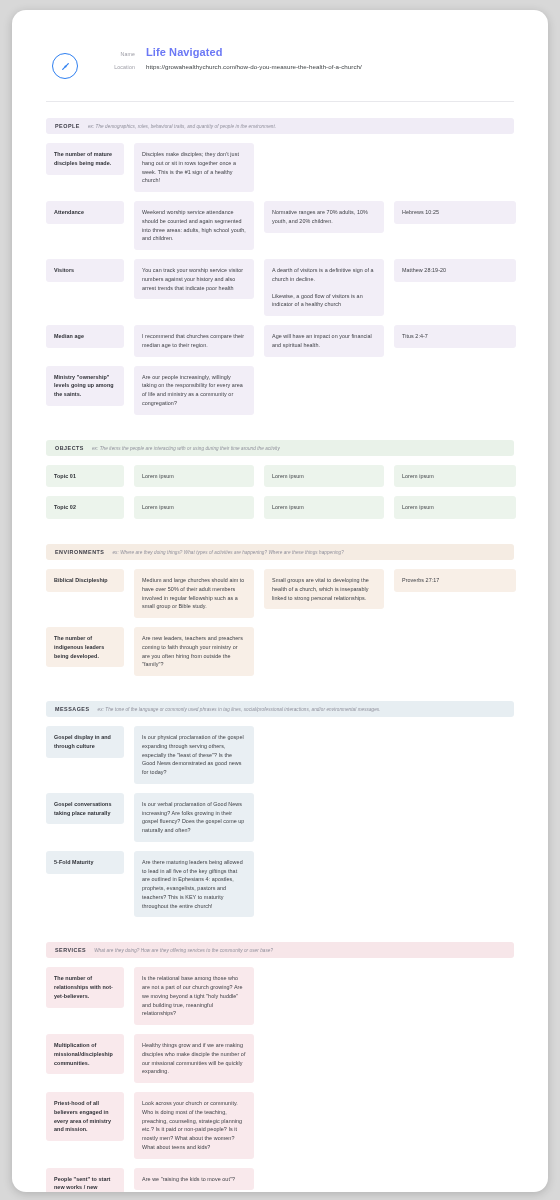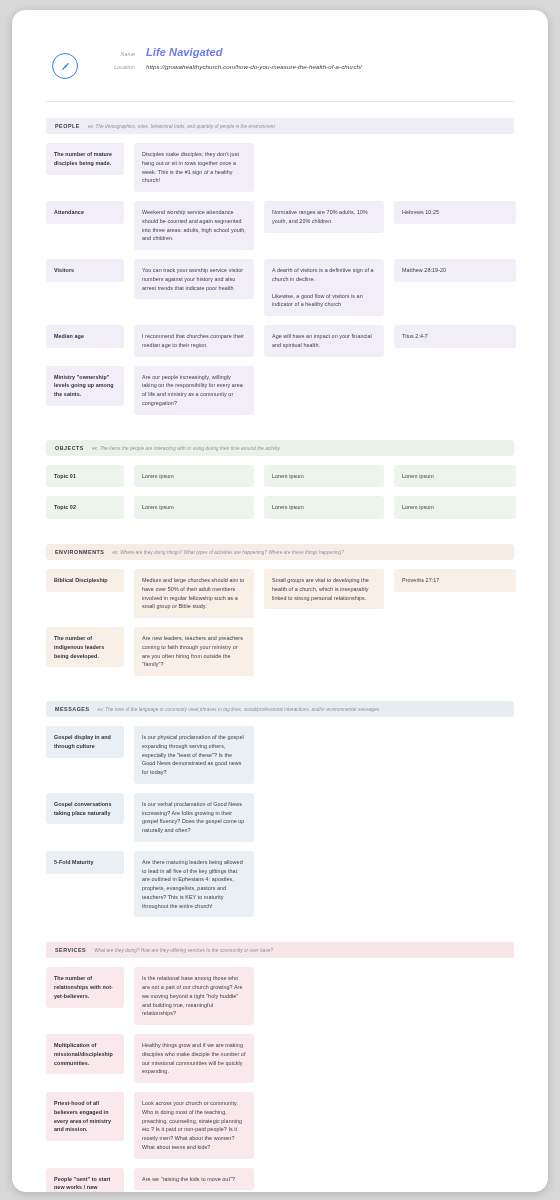--- a/index.html
+++ b/index.html
@@ -44,21 +44,20 @@
   .brand-icon svg { display: block; }
 
   .header-fields {
     margin-left: 22px;
     padding-top: 2px;
   }
   .field-row {
     display: flex;
     align-items: baseline;
     margin-bottom: 5px;
-    font-style: italic;
   }
   .field-label {
     width: 46px;
     flex: 0 0 46px;
     text-align: right;
     font-size: 5.2px;
     color: #9a9aa3;
     letter-spacing: 0.15px;
     padding-right: 11px;
   }

